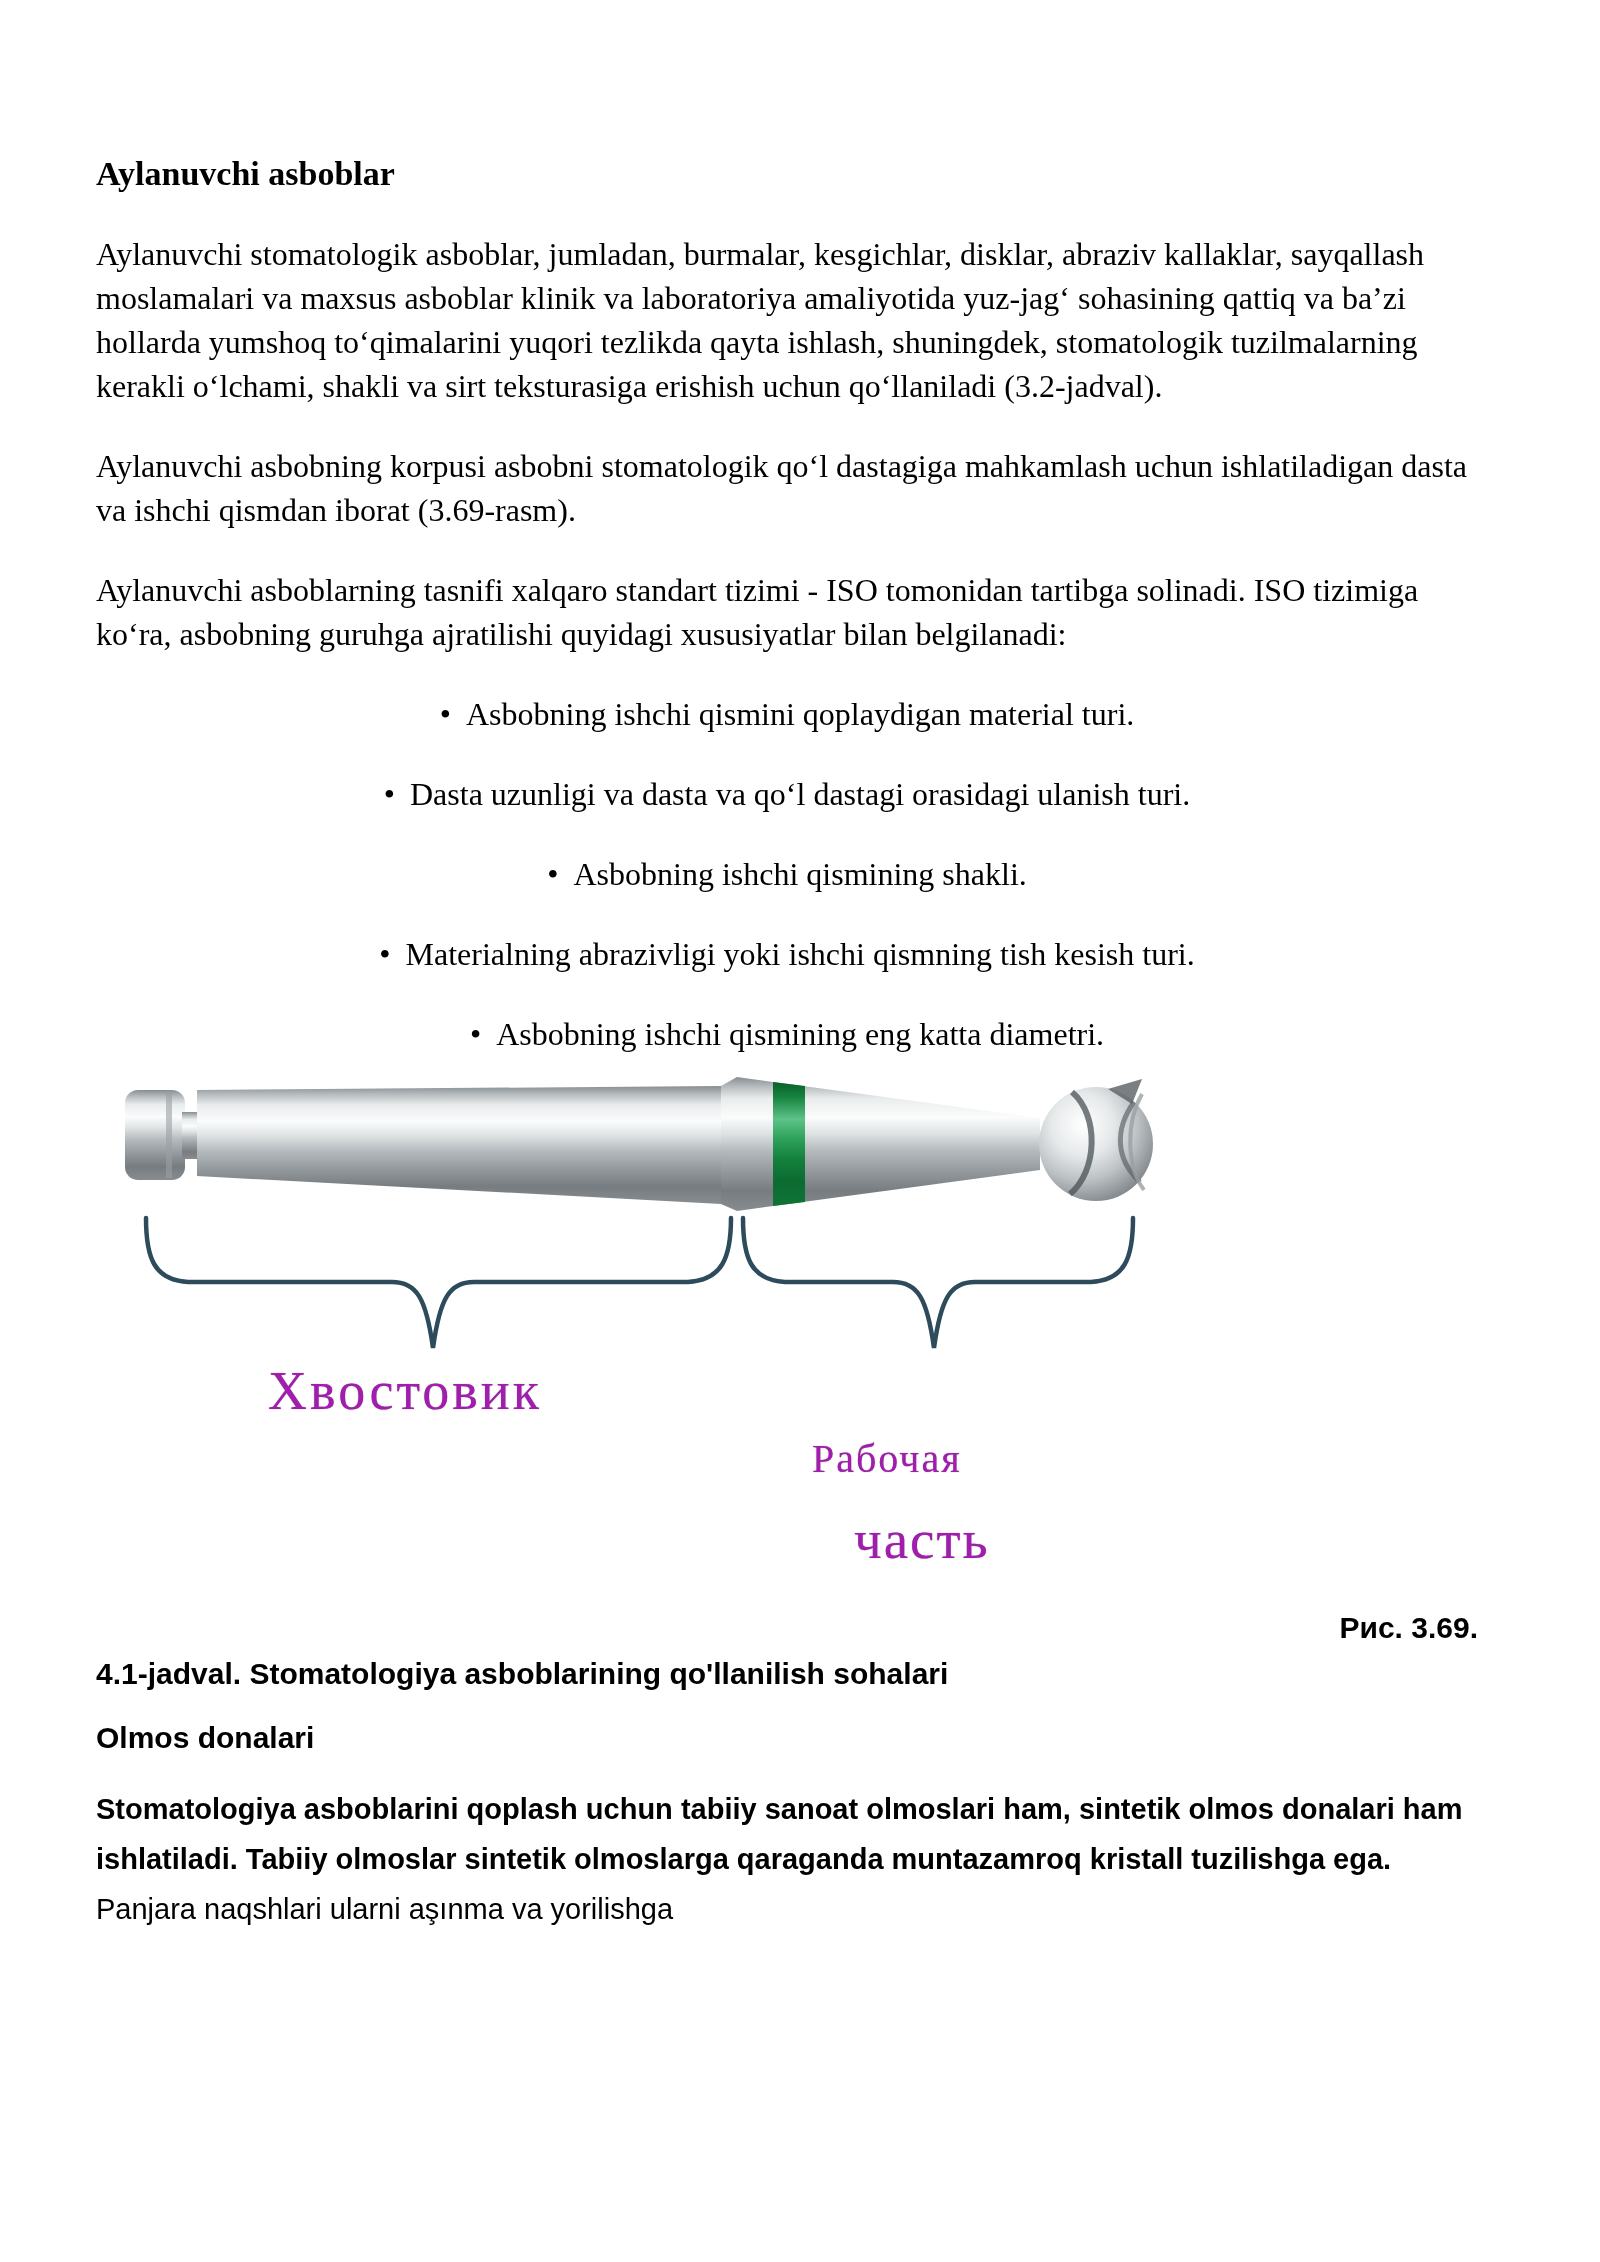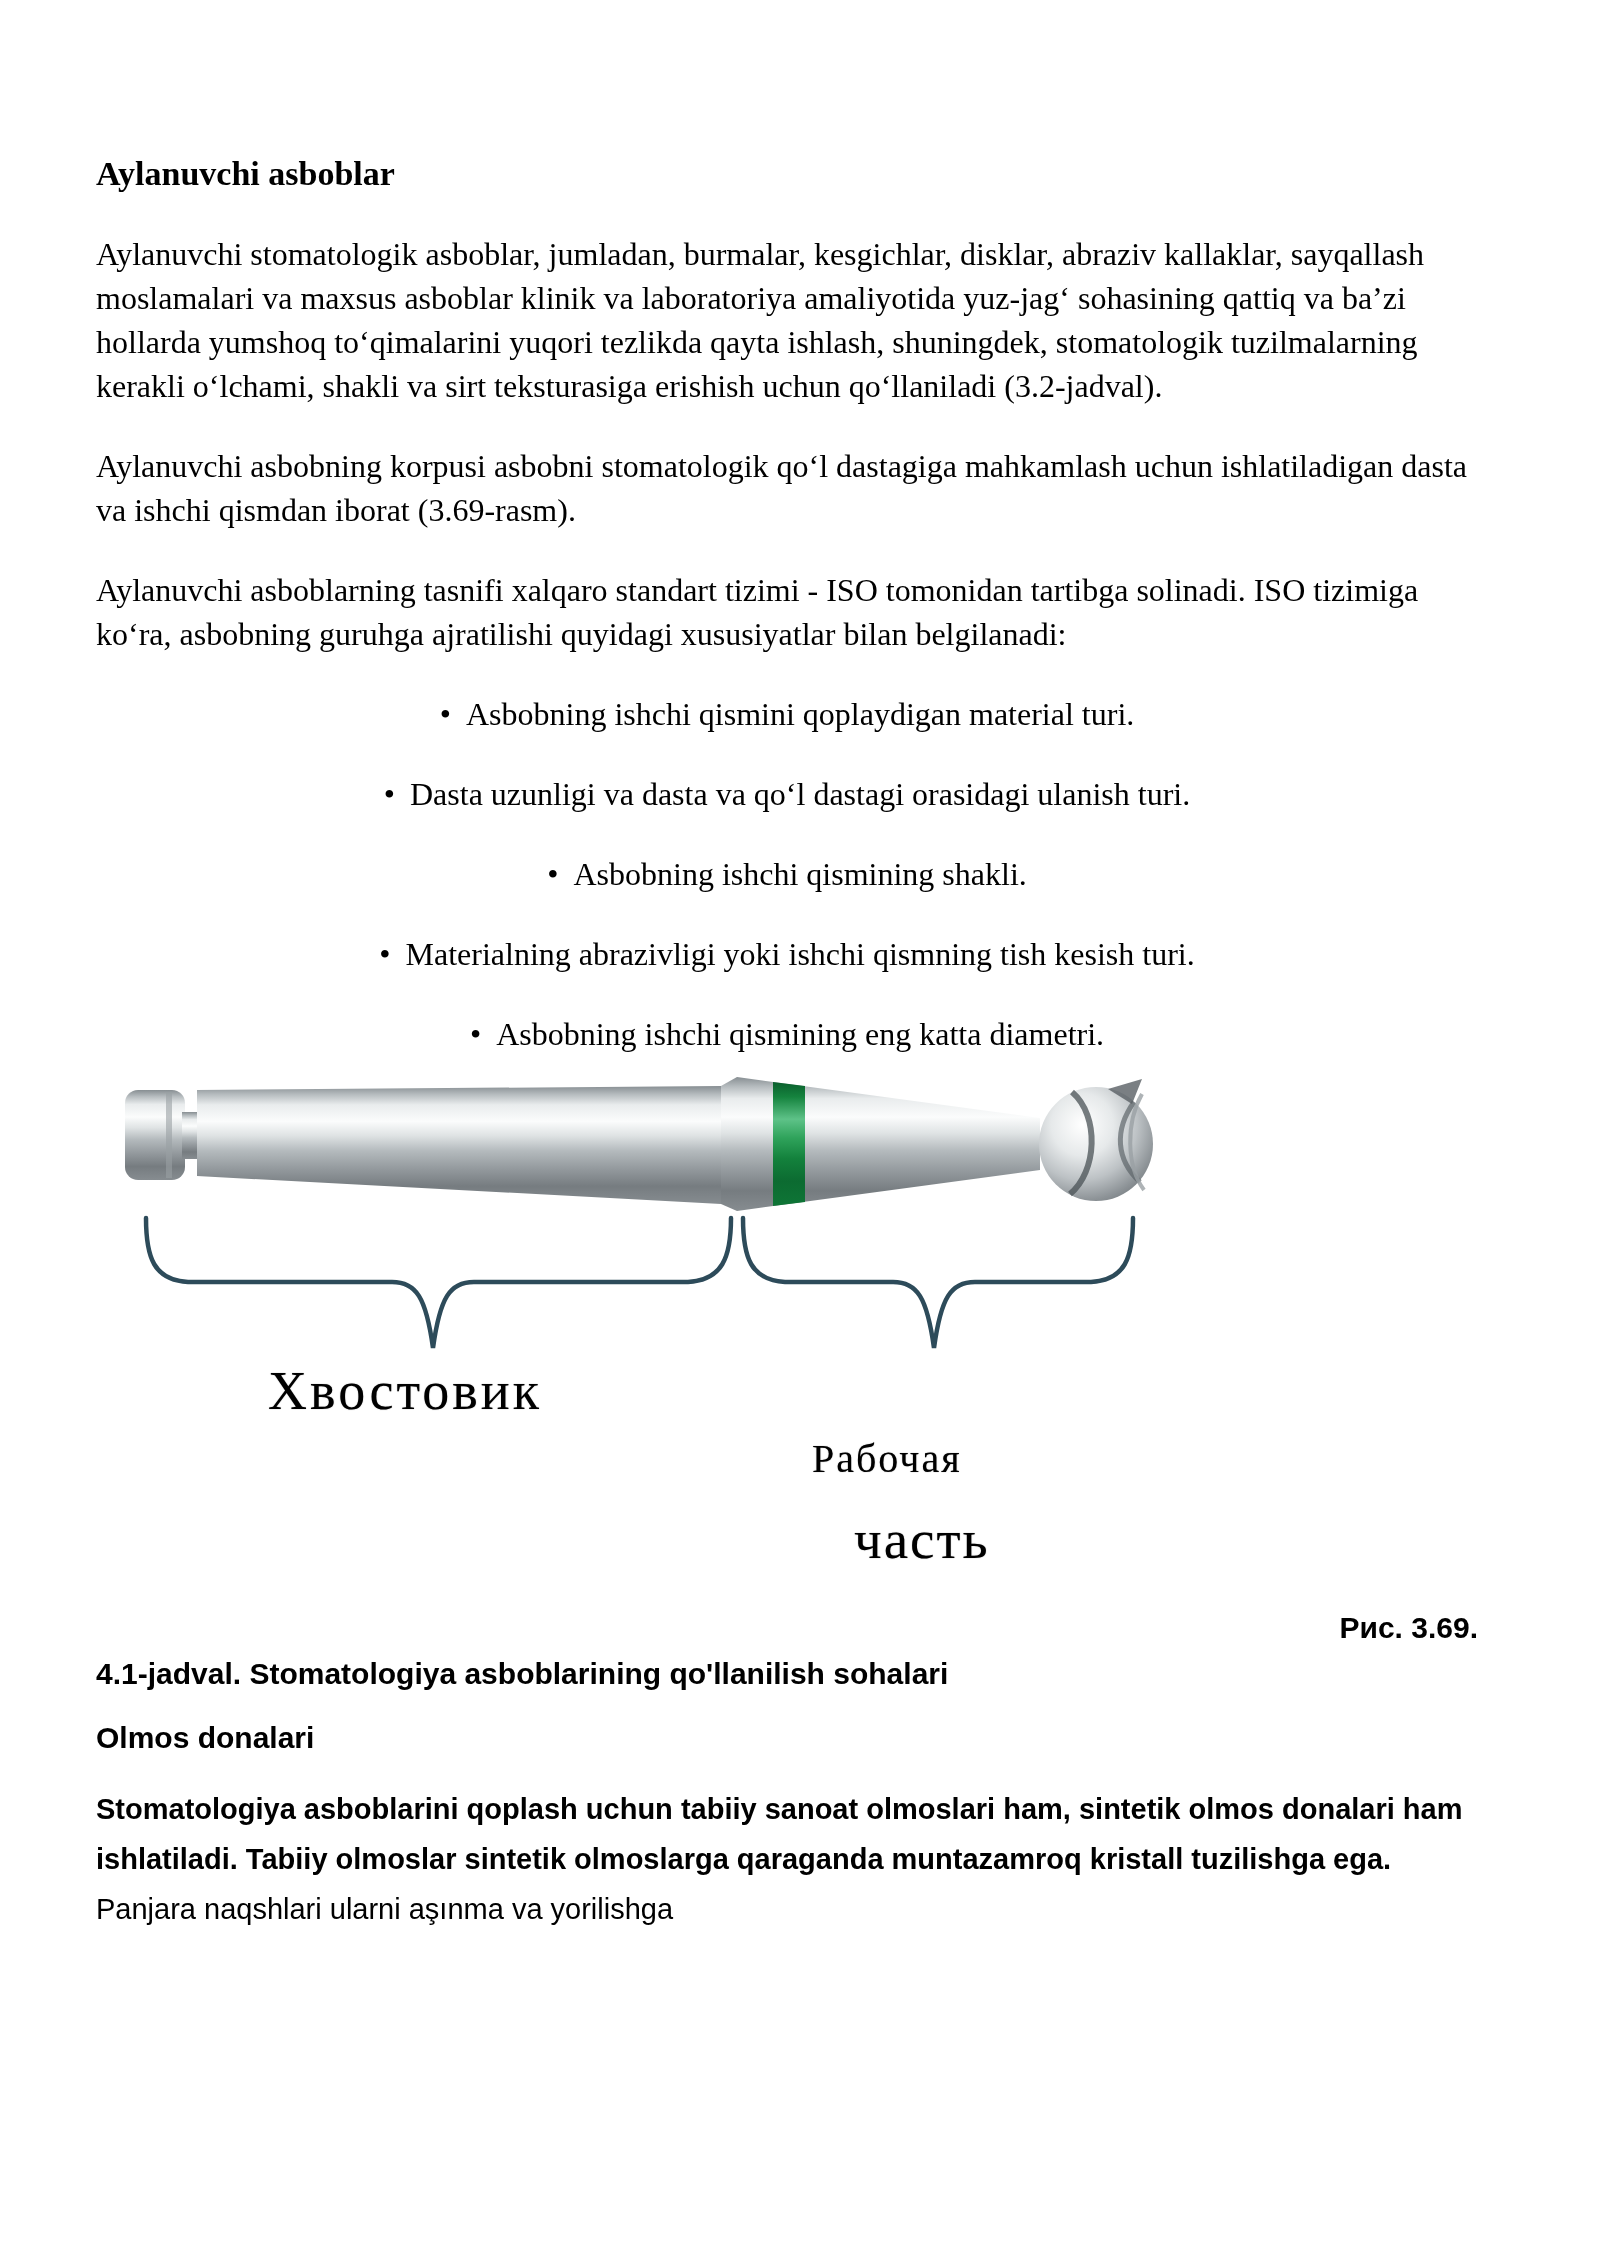--- a/index.html
+++ b/index.html
@@ -37,21 +37,21 @@
     height: 510px;
     margin: 0;
   }
   .figure svg.bur-svg {
     position: absolute;
     left: 0;
     top: -30px;
   }
   .fig-label {
     position: absolute;
-    color: #000000;
+    color: #a21caf;
     font-family: "Liberation Serif", serif;
     text-shadow: 0 0 1px rgba(40,40,40,0.55);
     white-space: nowrap;
   }
   .label-shank   { left: 172px; top: 268px; font-size: 54px; letter-spacing: 3px; }
   .label-working1{ left: 716px; top: 343px; font-size: 40px; letter-spacing: 2px; }
   .label-working2{ left: 758px; top: 416px; font-size: 55px; letter-spacing: 2px; text-align: right; }
   .fig-ref {
     font-family: "Liberation Sans", sans-serif;
     font-weight: bold;

